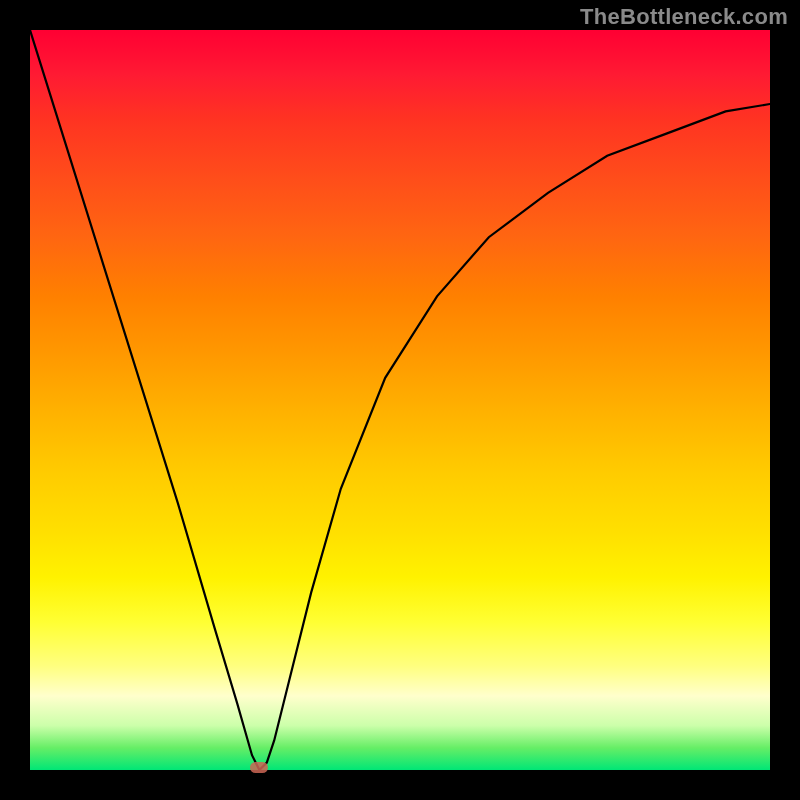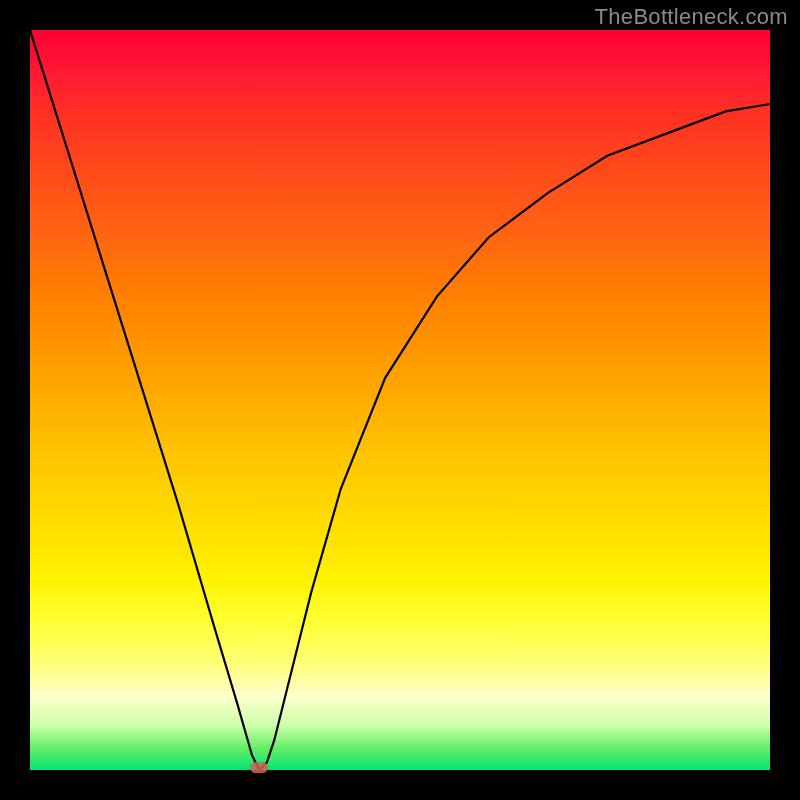--- a/index.html
+++ b/index.html
@@ -42,21 +42,21 @@
       #66ee66 97%,
       #00e676 100%
     );
   }
   .watermark {
     position: absolute;
     top: 4px;
     right: 12px;
     color: #8a8a8a;
     font-size: 22px;
-    font-weight: 400;
+    font-weight: 700;
     letter-spacing: 0.3px;
     user-select: none;
   }
   svg.curve {
     position: absolute;
     left: 0;
     top: 0;
     width: 740px;
     height: 740px;
   }

